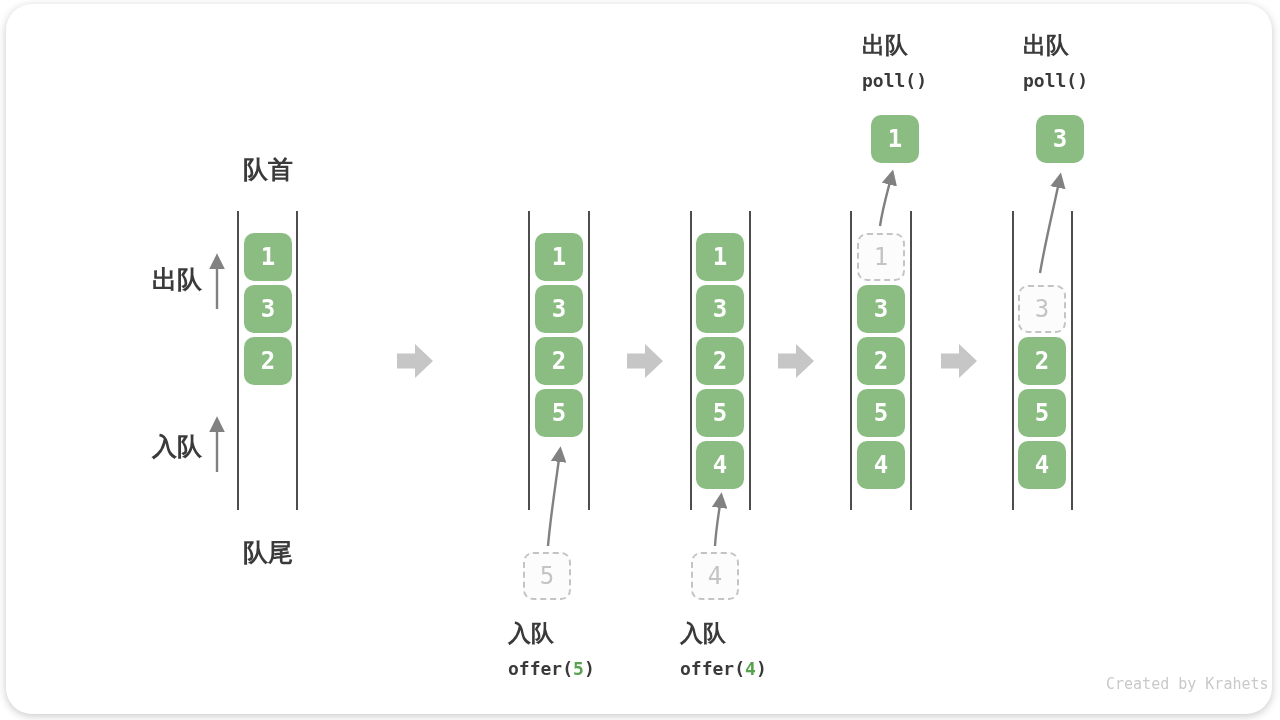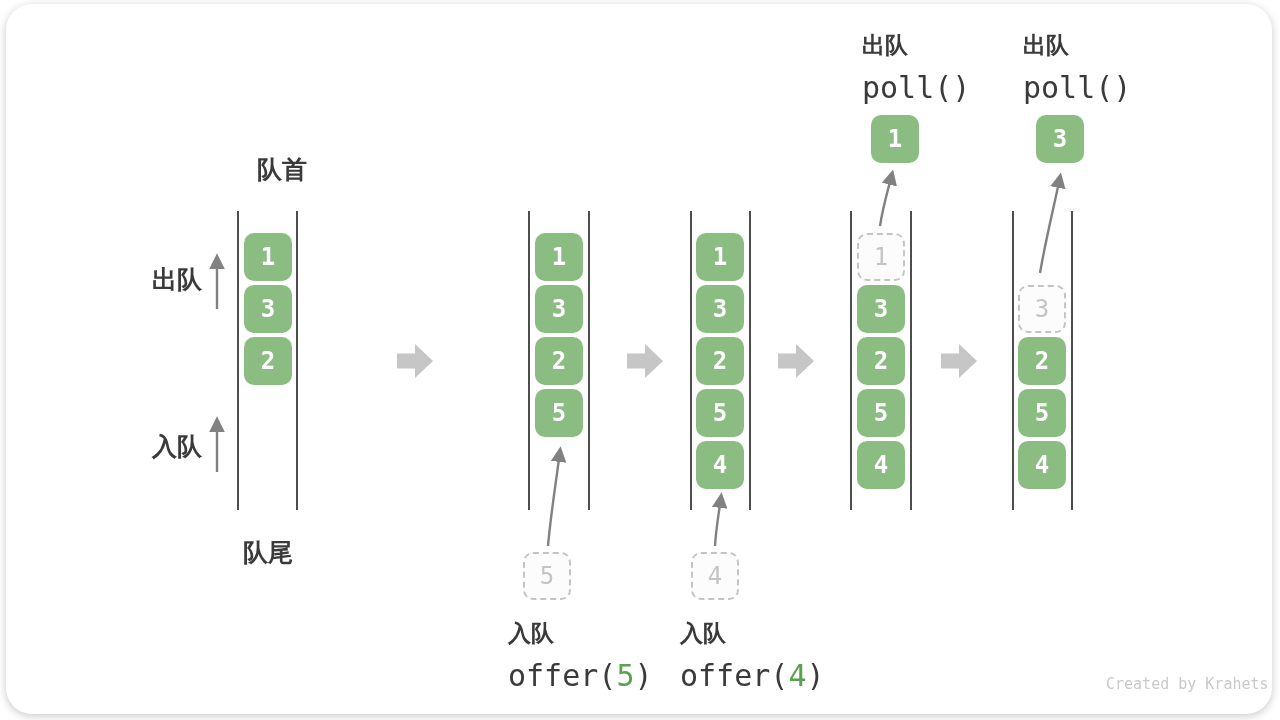--- a/index.html
+++ b/index.html
@@ -8,39 +8,39 @@
   .card{position:absolute;left:6px;top:4px;width:1266px;height:710px;background:#ffffff;
         border-radius:26px;box-shadow:0 2px 9px rgba(0,0,0,0.22);}
   .overlay{position:absolute;left:0;top:0;width:1280px;height:720px;pointer-events:none;}
 
   .badge{position:absolute;left:169px;top:44px;width:194px;height:59px;background:var(--badge-bg);
          border-radius:8px;display:flex;align-items:center;justify-content:center;gap:11px;}
   .badge-zh{font-size:27px;font-weight:bold;color:var(--text-dark);}
   .badge-en{font-family:"DejaVu Sans Mono", monospace;font-size:25px;color:var(--text-dark);}
 
   .lbl{position:absolute;font-weight:bold;color:var(--text-dark);font-size:25px;}
-  .lbl-front{left:232px;top:153px;width:100px;text-align:center;}
+  .lbl-front{left:218px;top:153px;width:100px;text-align:center;}
   .lbl-rear{left:218px;top:536px;width:100px;text-align:center;}
   .lbl-deq{left:152px;top:263px;}
   .lbl-enq{left:152px;top:430px;}
 
   .wall{position:absolute;width:2px;top:211px;height:299px;background:var(--wall-gray);}
 
   .cell{position:absolute;width:48px;height:48px;border-radius:10px;background:var(--cell-green);
         color:#ffffff;font-family:"DejaVu Sans Mono", monospace;font-size:24px;font-weight:bold;
         display:flex;align-items:center;justify-content:center;box-sizing:border-box;}
   .cell.dashed{background:var(--dashed-fill);border:2px dashed var(--dashed-gray);
         color:var(--dashed-gray);font-weight:normal;}
 
   .blk{position:absolute;top:344px;width:36px;height:34px;background:var(--blk-arrow-gray);
        clip-path:polygon(0 28%,50% 28%,50% 0,100% 50%,50% 100%,50% 72%,0 72%);}
 
   .op{position:absolute;display:flex;flex-direction:column;gap:9px;color:var(--text-dark);}
   .op-zh{font-size:23px;font-weight:bold;}
-  .op-code{font-family:"DejaVu Sans Mono", monospace;font-size:30px;font-weight:normal;}
+  .op-code{font-family:"DejaVu Sans Mono", monospace;font-size:18px;font-weight:bold;}
   .op-code .arg{color:var(--accent-green);}
   .op-enq1{left:508px;top:618px;}
   .op-enq2{left:680px;top:618px;}
   .op-deq1{left:862px;top:30px;}
   .op-deq2{left:1023px;top:30px;}
 
   .watermark{position:absolute;left:1106px;top:675px;font-family:"DejaVu Sans Mono", monospace;
              font-size:15px;color:var(--watermark-gray);}
 
   .arrow{stroke:var(--line-gray);stroke-width:2.4;fill:none;}

